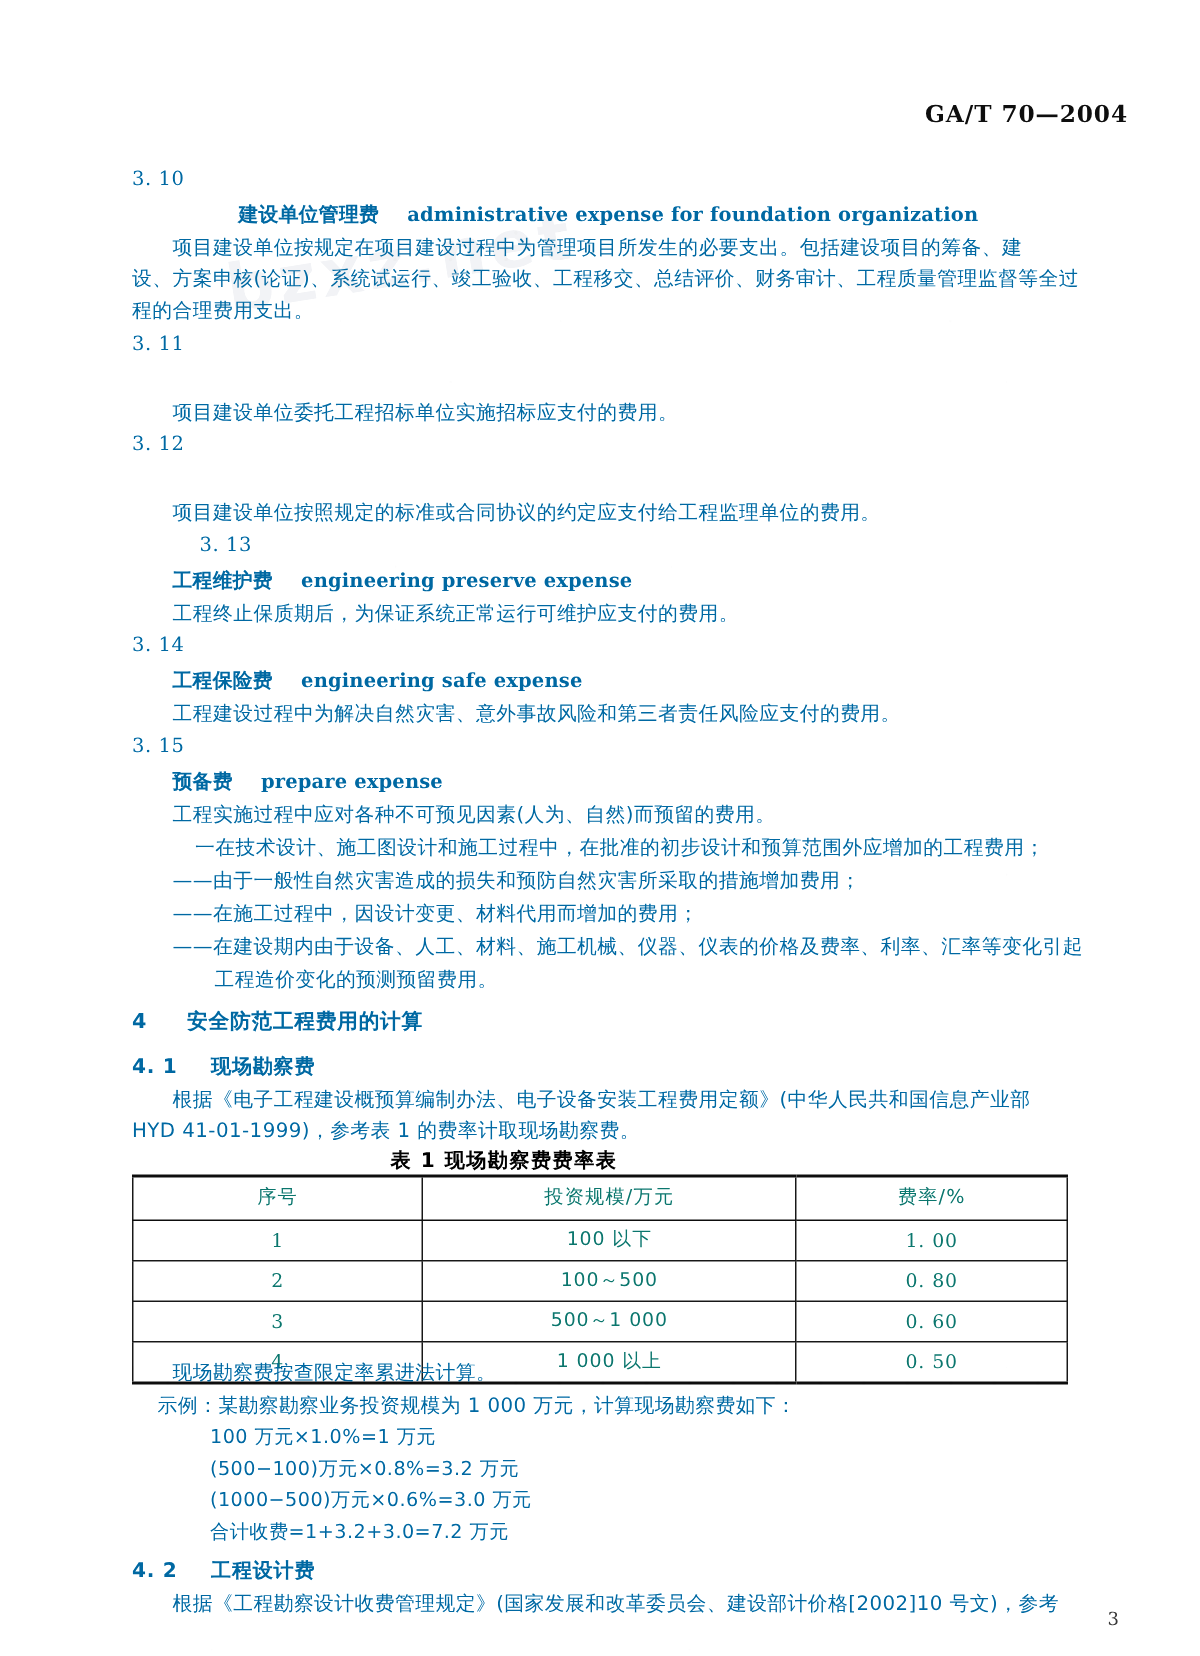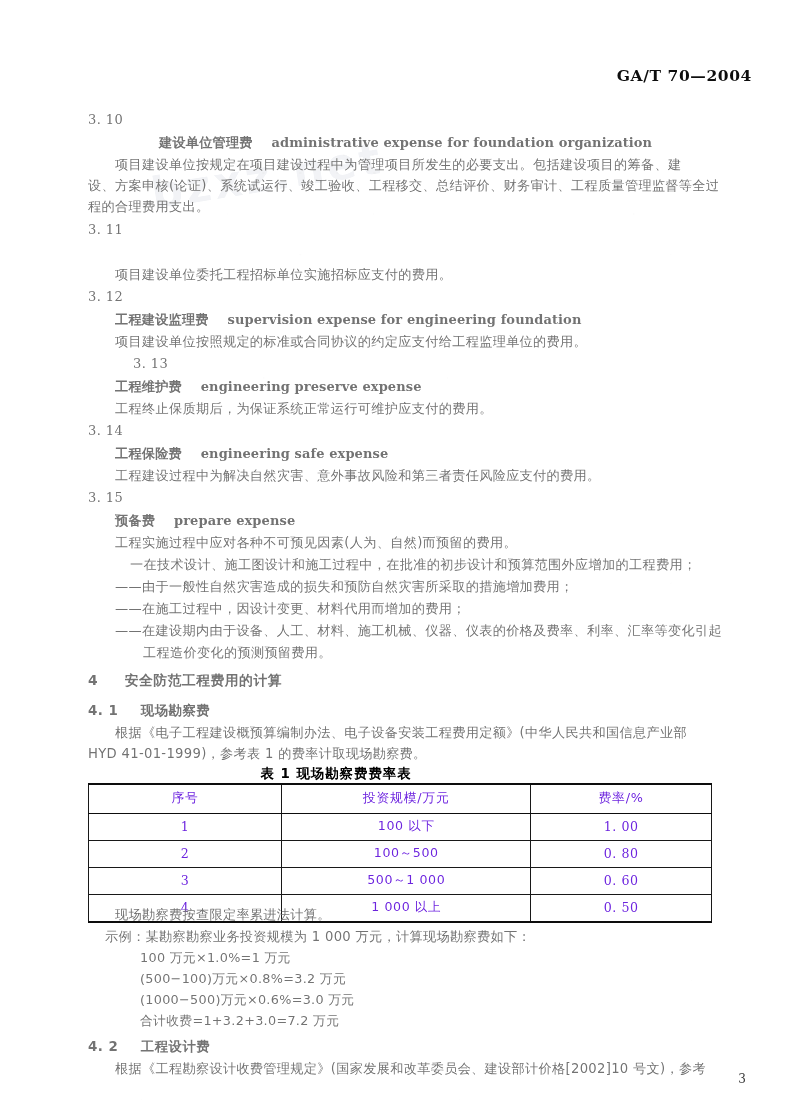--- a/index.html
+++ b/index.html
@@ -62,21 +62,21 @@
     font-weight: bold;
     letter-spacing: 3px;
     color: rgba(120,130,150,0.13);
     transform: rotate(-9deg);
     z-index: 5;
     white-space: nowrap;
     user-select: none;
   }
 
   
-  .blk { position: absolute; color: #737373; }
+  .blk { position: absolute; color: #0369a1; }
 
   .clause-num {
     font-family: "DejaVu Serif", "Liberation Serif", serif;
     font-size: 13px;
     letter-spacing: .4px;
   }
   .term-line {
     font-size: 13.2px;
     font-weight: bold;
     letter-spacing: .2px;
@@ -140,21 +140,21 @@
     width: 624px;
     border-collapse: collapse;
     font-size: 12.6px;
   }
   .fee-table td, .fee-table th {
     border: 1px solid #1c1c1c;
     text-align: center;
     padding: 4px 0 5px;
     font-weight: normal;
     letter-spacing: .6px;
-    color: #6d28d9;
+    color: #0f766e;
   }
   .fee-table thead th {
     border-top: 2px solid #111;
     border-bottom: 1.6px solid #111;
     font-size: 12.8px;
     letter-spacing: .8px;
     padding: 5px 0 6px;
   }
   .fee-table tbody tr:last-child td { border-bottom: 2px solid #111; }
   .col-a { width: 31%; }
@@ -182,24 +182,20 @@
       <span class="en" style="margin-left:14px;">administrative expense for foundation organization</span>
     </div>
     <div class="blk body-line" style="left:115px; top:156px;">项目建设单位按规定在项目建设过程中为管理项目所发生的必要支出。包括建设项目的筹备、建</div>
     <div class="blk body-line" style="left:88px; top:177px;">设、方案申核(论证)、系统试运行、竣工验收、工程移交、总结评价、财务审计、工程质量管理监督等全过</div>
     <div class="blk body-line" style="left:88px; top:198px;">程的合理费用支出。</div>
 
     <div class="blk clause-num" style="left:88px; top:222px;">3. 11</div>
     <div class="blk body-line" style="left:115px; top:266px;">项目建设单位委托工程招标单位实施招标应支付的费用。</div>
 
     <div class="blk clause-num" style="left:88px; top:289px;">3. 12</div>
-    <div class="blk term-line" style="left:115px; top:311px;">
-      <span>工程建设监理费</span>
-      <span class="en" style="margin-left:14px;">supervision expense for engineering foundation</span>
-    </div>
     <div class="blk body-line" style="left:115px; top:333px;">项目建设单位按照规定的标准或合同协议的约定应支付给工程监理单位的费用。</div>
 
     <div class="blk clause-num" style="left:88px; top:356px;margin-left:45px;">3. 13</div>
     <div class="blk body-line" style="left:115px; top:400px;">工程终止保质期后，为保证系统正常运行可维护应支付的费用。</div>
     <div class="blk term-line" style="left:115px; top:378px;">
       <span>工程维护费</span>
       <span class="en" style="margin-left:14px;">engineering preserve expense</span>
     </div>
 
     <div class="blk clause-num" style="left:88px; top:423px;">3. 14</div>

